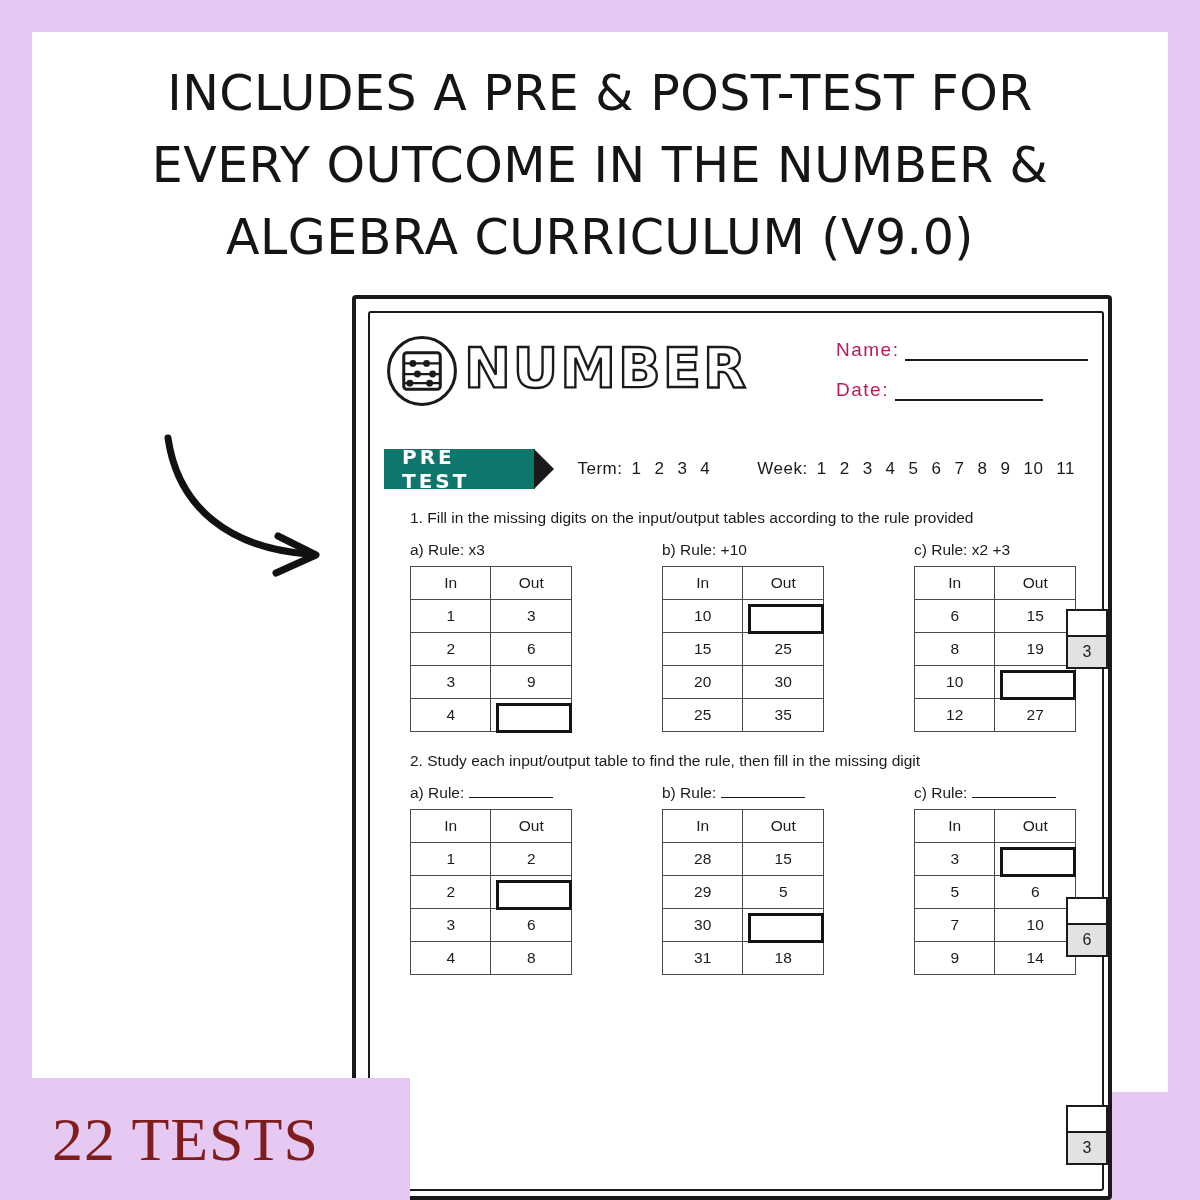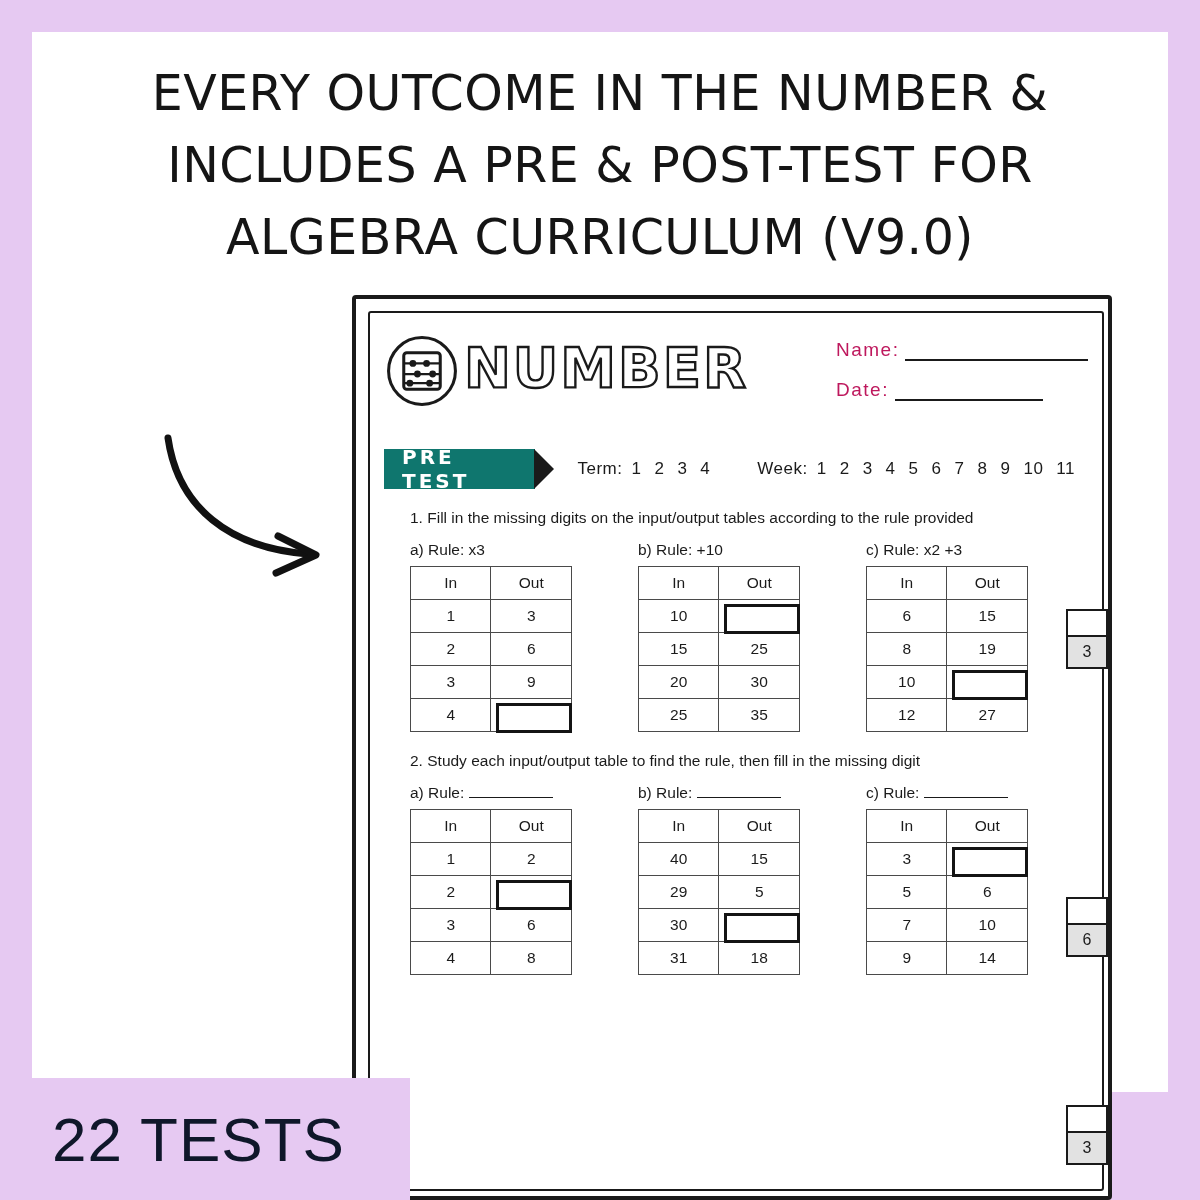--- a/index.html
+++ b/index.html
@@ -39,23 +39,23 @@
   .bottom-banner {
     position: absolute;
     left: 0; bottom: 0;
     width: 410px; height: 122px;
     background: #e6c9f2;
     display: flex;
     align-items: center;
     padding-left: 52px;
   }
   .bottom-banner .txt {
-    font-family: Liberation Sans, sans-serif;
+    font-family: Liberation Serif, serif;
     font-size: 62px;
-    color: #0f172a;
+    color: #7f1d1d;
     letter-spacing: 1px;
   }
 
   
   .arrow { position: absolute; left: 160px; top: 430px; }
 
   
   .worksheet {
     position: absolute;
     left: 352px; top: 295px;
@@ -127,21 +127,21 @@
     border-bottom: 20px solid transparent;
     border-left: 20px solid #1a1a1a;
   }
   .tw-group { display: flex; align-items: center; font-size: 17px; margin-left: 42px; letter-spacing: 0.5px; }
   .tw-group .lab { margin-right: 9px; }
   .tw-group .num { margin-right: 13px; }
   .tw-group.week { margin-left: 34px; }
 
   
   .q-text { font-size: 15.5px; margin: 20px 0 0 26px; }
-  .rules-row { display: flex; margin: 14px 0 0 26px; gap: 58px; }
+  .rules-row { display: flex; margin: 14px 0 0 26px; gap: 82px; }
   .rule-col { width: 170px; }
   .rule-label { font-size: 15.5px; margin-bottom: 7px; }
   .rule-blank { display: inline-block; width: 84px; border-bottom: 1.6px solid #1a1a1a; }
 
   table.io { border-collapse: collapse; width: 162px; }
   table.io td, table.io th {
     border: 1.4px solid #4a4a4a;
     height: 33px; width: 81px;
     text-align: center;
     font-size: 15.5px; font-weight: 400;
@@ -173,22 +173,22 @@
   .score-1 { top: 296px; }
   .score-2 { top: 584px; }
   .score-3 { top: 792px; }
 </style>
 </head>
 <body>
 
 <div class="white-canvas"></div>
 
 <div class="headline">
+  <div>INCLUDES A PRE &amp; POST-TEST FOR</div>
   <div>EVERY OUTCOME IN THE NUMBER &amp;</div>
-  <div>INCLUDES A PRE &amp; POST-TEST FOR</div>
   <div>ALGEBRA CURRICULUM (V9.0)</div>
 </div>
 
 <svg class="arrow" width="200" height="160" viewBox="0 0 200 160">
   <path d="M8 8 C 18 78, 70 118, 148 124" fill="none" stroke="#111" stroke-width="7" stroke-linecap="round"></path>
   <path d="M118 106 L156 125 L116 143" fill="none" stroke="#111" stroke-width="7" stroke-linecap="round" stroke-linejoin="round"></path>
 </svg>
 
 <div class="worksheet">
   <div class="ws-inner">
@@ -363,21 +363,21 @@
       </div>
       <div class="rule-col">
         <div class="rule-label"><span>b) Rule: </span><span class="rule-blank"></span></div>
         <table class="io">
           <tbody>
               <tr>
             <th>In</th>
             <th>Out</th>
           </tr>
           <tr>
-                <td>40</td>
+                <td>28</td>
                 <td>15</td>
               </tr>
           <tr>
                 <td>29</td>
                 <td>5</td>
               </tr>
           <tr>
                 <td>30</td>
                 <td class="answerbox wide-ans"></td>
               </tr>

